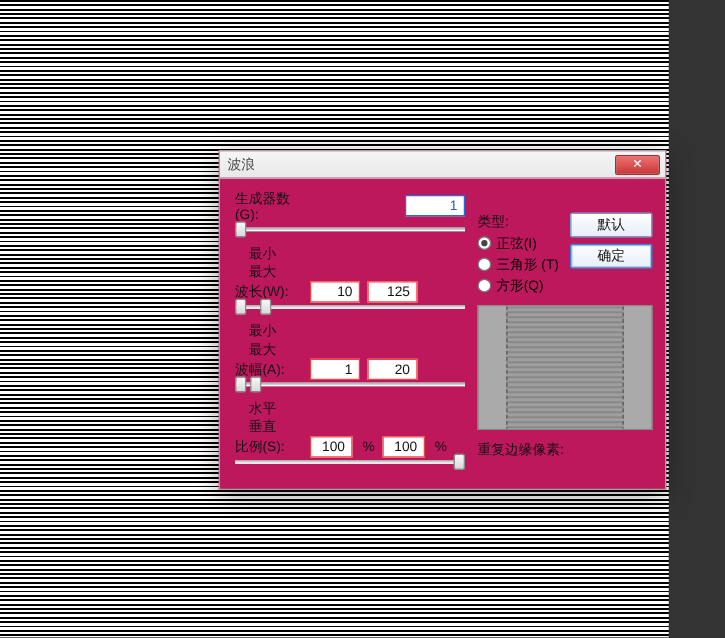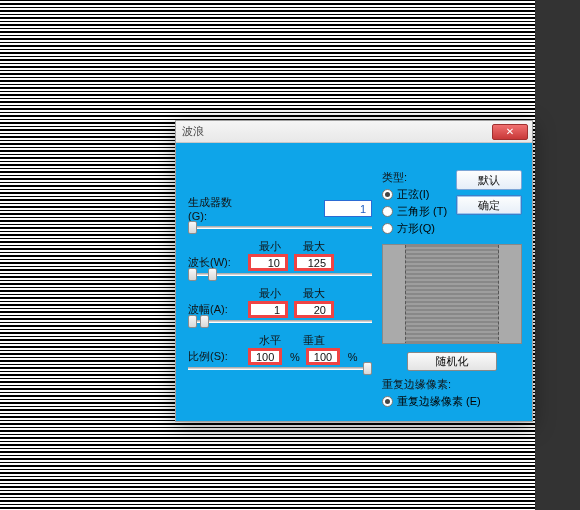--- a/index.html
+++ b/index.html
@@ -8,21 +8,21 @@
     position: absolute;
     top: 0; left: 0;
     width: 535px; height: 510px;
     background: repeating-linear-gradient(to bottom, #000 0, #000 1.5px, #fff 1.5px, #fff 3.5px);
   }
   .dialog {
     position: absolute;
     top: 120px;
     left: 175px;
     width: 358px;
-    background: #0ea5e9;
+    background: #be185d;
     border: 1px solid #a0a0a0;
     box-shadow: 0 5px 20px rgba(0,0,0,0.4);
   }
   .titlebar {
     height: 22px;
     background: linear-gradient(to bottom, #f5f5f5, #e8e8e8);
     border-bottom: 1px solid #c8c8c8;
     display: flex;
     align-items: center;
     padding: 0 0 0 6px;
@@ -39,25 +39,25 @@
     line-height: 13px;
     margin-right: 4px;
     cursor: pointer;
   }
   .content {
     display: flex;
     padding: 8px 10px 10px 12px;
   }
   .left-col { flex: 1; }
   .right-col { width: 140px; margin-left: 10px; margin-top: 19px; }
-  .field-row { display: flex; align-items: center; margin-bottom: 4px; margin-top: 44px; }
+  .field-row { display: flex; align-items: center; margin-bottom: 4px; }
   .label { width: 60px; color: #111; }
   .num-input {
     width: 40px; height: 17px;
-    border: 3px solid #ef4444;
+    border: 1px solid #ef4444;
     background: #fff;
     text-align: right;
     padding: 0 5px;
     font-size: 11px;
     color: #111;
   }
   .num-input.active { border: 1px solid #2a6bd4; background: #fff; color: #2260c4; }
   .slider-single { margin: 2px 0 10px 0; }
   .slider-double { margin: 2px 0 10px 0; position: relative; }
   .track {
@@ -69,21 +69,21 @@
   }
   .thumb {
     width: 9px; height: 13px;
     background: linear-gradient(to bottom, #f8f8f8, #d8d8d8);
     border: 1px solid #8c8c8c;
     border-radius: 2px;
     position: absolute;
     top: -6px;
     cursor: pointer;
   }
-  .col-headers { display: flex; margin-top: 6px; }
+  .col-headers { display: flex; margin-top: 6px; flex-direction: column; }
   .col-headers .spacer { width: 60px; }
   .col-headers .h { width: 44px; text-align: center; color: #111; }
   .val-row { display: flex; align-items: center; margin-bottom: 2px; }
   .val-row .inputs { display: flex; gap: 6px; }
   .pct { font-size: 11px; color: #111; margin-left: 2px; }
 
   .group-label { color: #111; margin-bottom: 2px; }
   .radio-row { display: flex; align-items: center; margin: 1px 0 2px 0; cursor: pointer; }
   .radio {
     width: 11px; height: 11px; border-radius: 50%;
@@ -243,26 +243,21 @@
         <div style="width:66px">
           <div class="btn">默认</div>
           <div class="btn primary">确定</div>
         </div>
       </div>
 
       <div class="preview-box">
         <div class="preview-inner"></div>
       </div>
 
-      <div class="btn-randomize">随机化</div>
 
       <div class="undefined-area">
         <div class="group-label">重复边缘像素:</div>
-        <div class="radio-row">
-          <span class="radio checked"></span>
-          <span>重复边缘像素 (E)</span>
-        </div>
       </div>
 
     </div>
 
   </div>
 </div>
 
 </body></html>

